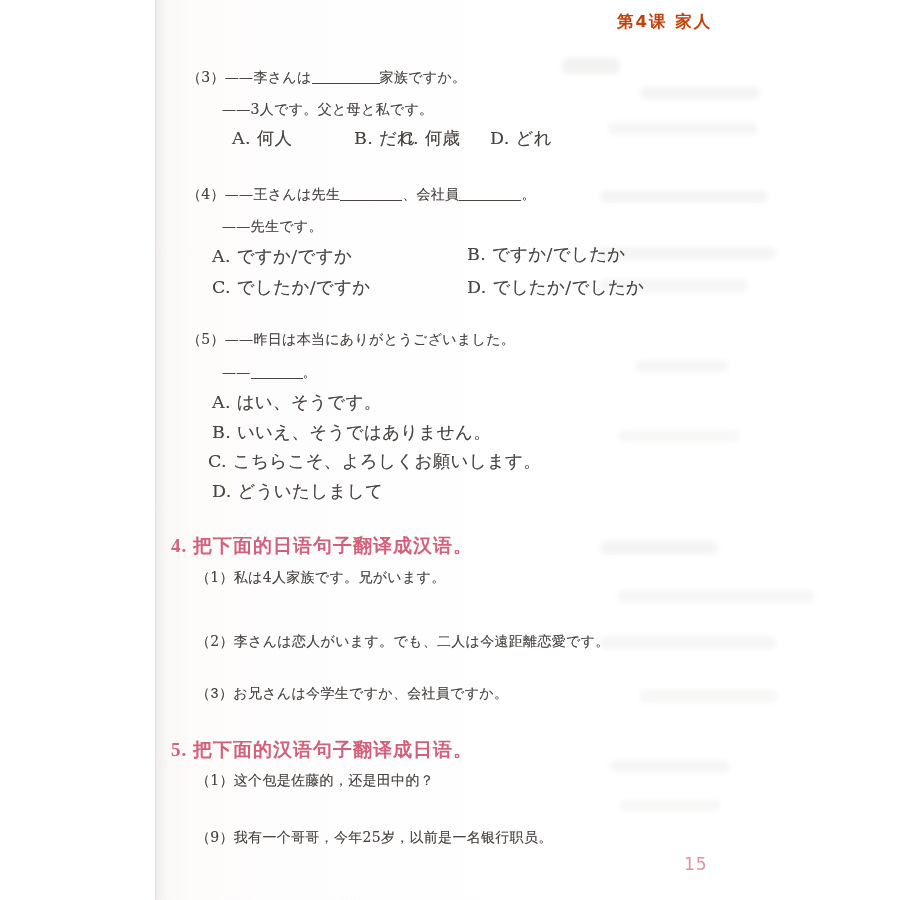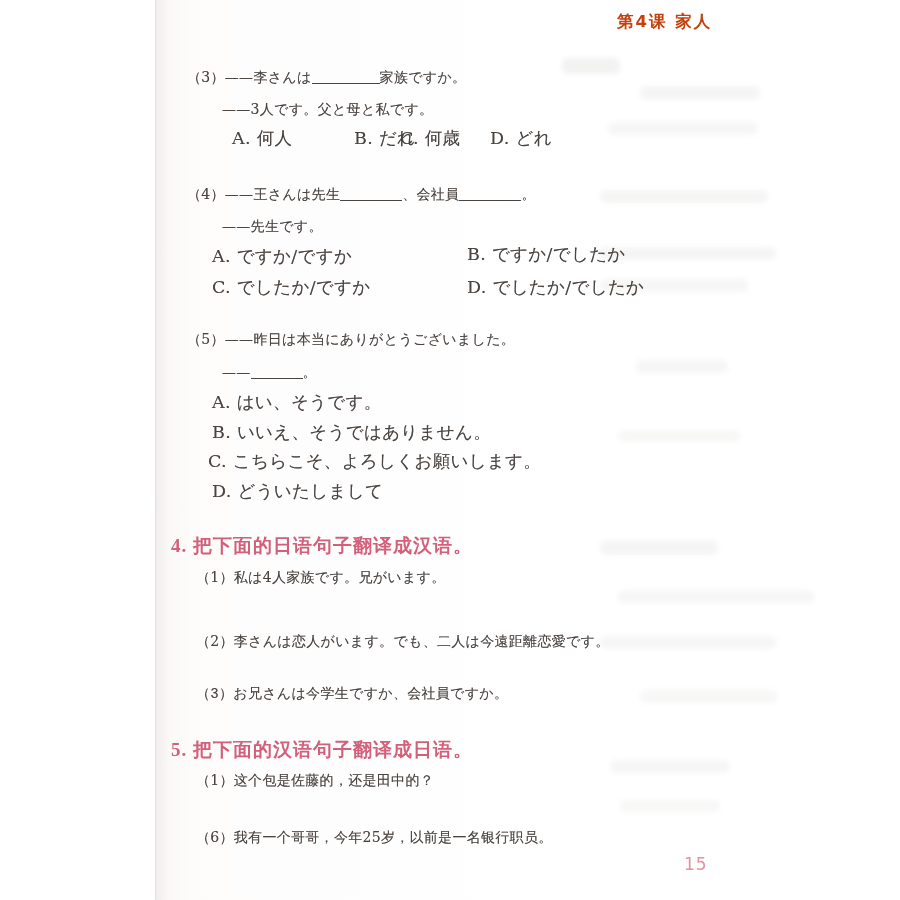--- a/index.html
+++ b/index.html
@@ -106,15 +106,15 @@
 <div class="txt opt" style="left:208px;top:450px;">C. こちらこそ、よろしくお願いします。</div>
 <div class="txt opt" style="left:212px;top:480px;">D. どういたしまして</div>
 
 <div class="heading" style="left:171px;top:534px;">4. 把下面的日语句子翻译成汉语。</div>
 <div class="txt" style="left:196px;top:566px;">（1）私は4人家族です。兄がいます。</div>
 <div class="txt" style="left:196px;top:622px;margin-top:8px;">（2）李さんは恋人がいます。でも、二人は今遠距離恋愛です。</div>
 <div class="txt" style="left:196px;top:683px;font-family:Liberation Mono, monospace;">（3）お兄さんは今学生ですか、会社員ですか。</div>
 
 <div class="heading" style="left:171px;top:738px;">5. 把下面的汉语句子翻译成日语。</div>
 <div class="txt" style="left:196px;top:769px;">（1）这个包是佐藤的，还是田中的？</div>
-<div class="txt" style="left:196px;top:826px;">（6）我有一个哥哥，今年25岁，以前是一名银行职员。</div>
+<div class="txt" style="left:196px;top:826px;">（9）我有一个哥哥，今年25岁，以前是一名银行职员。</div>
 
 <div class="page-number">15</div>
 
 </body></html>

